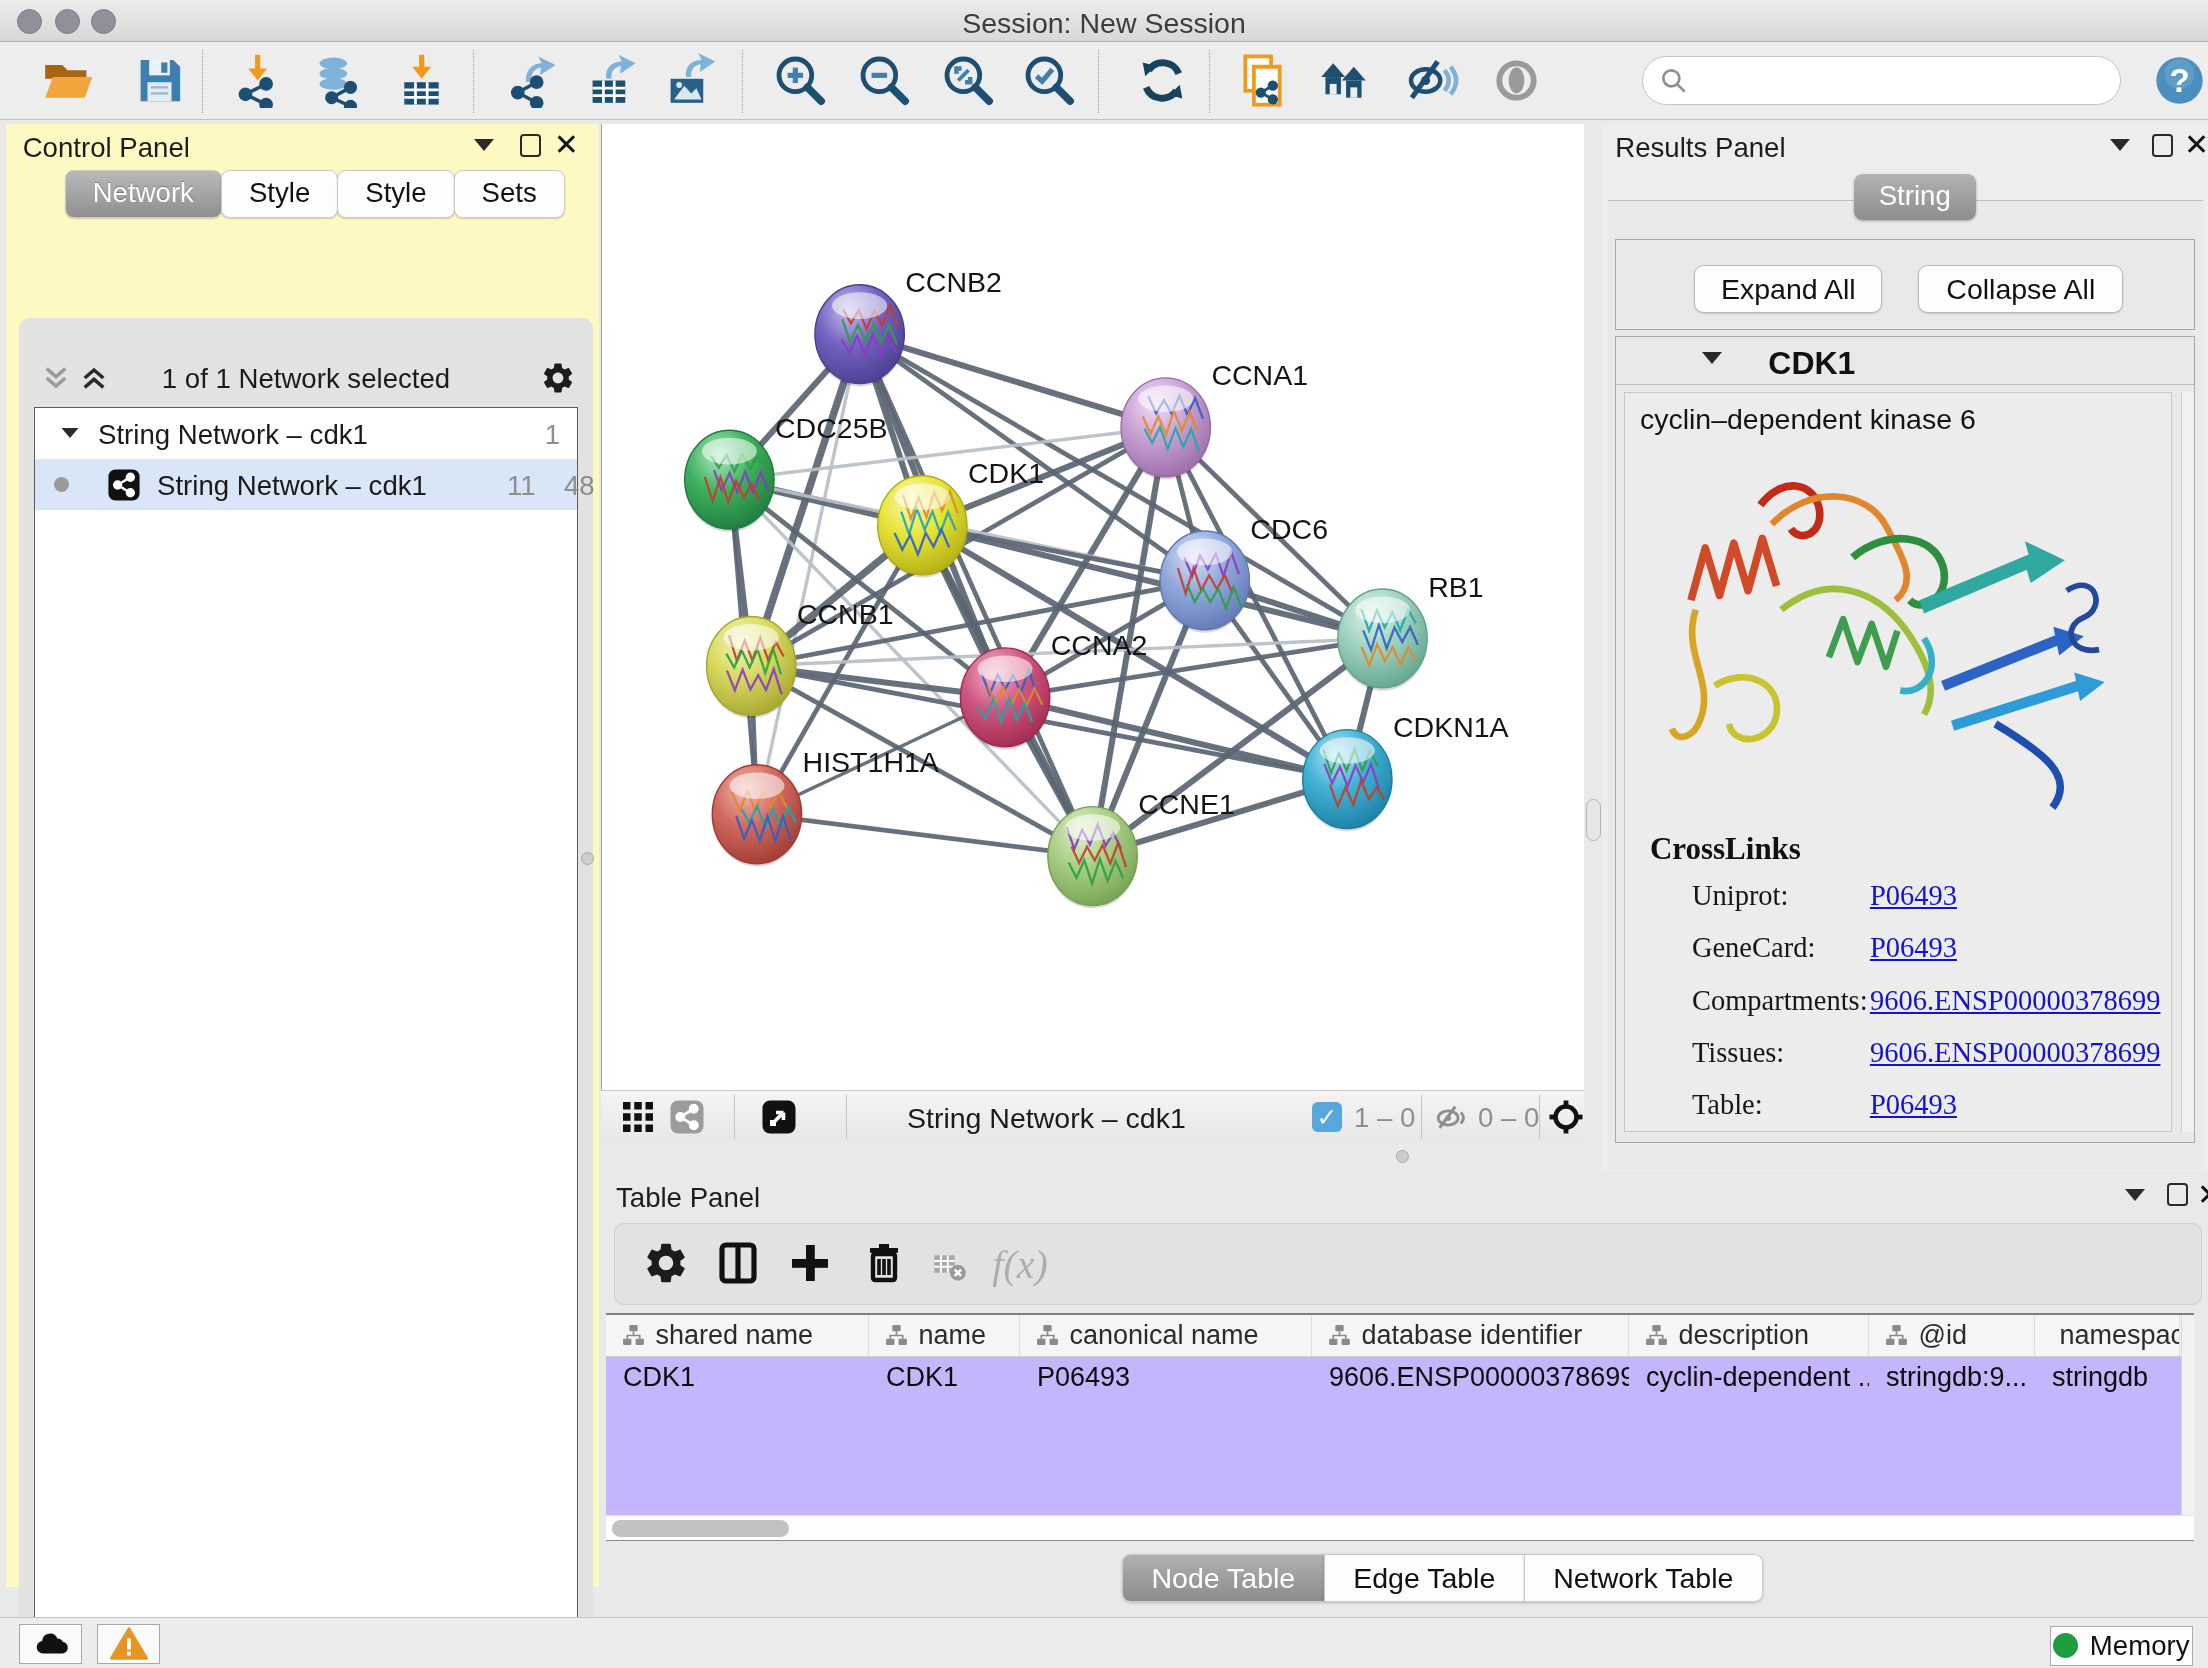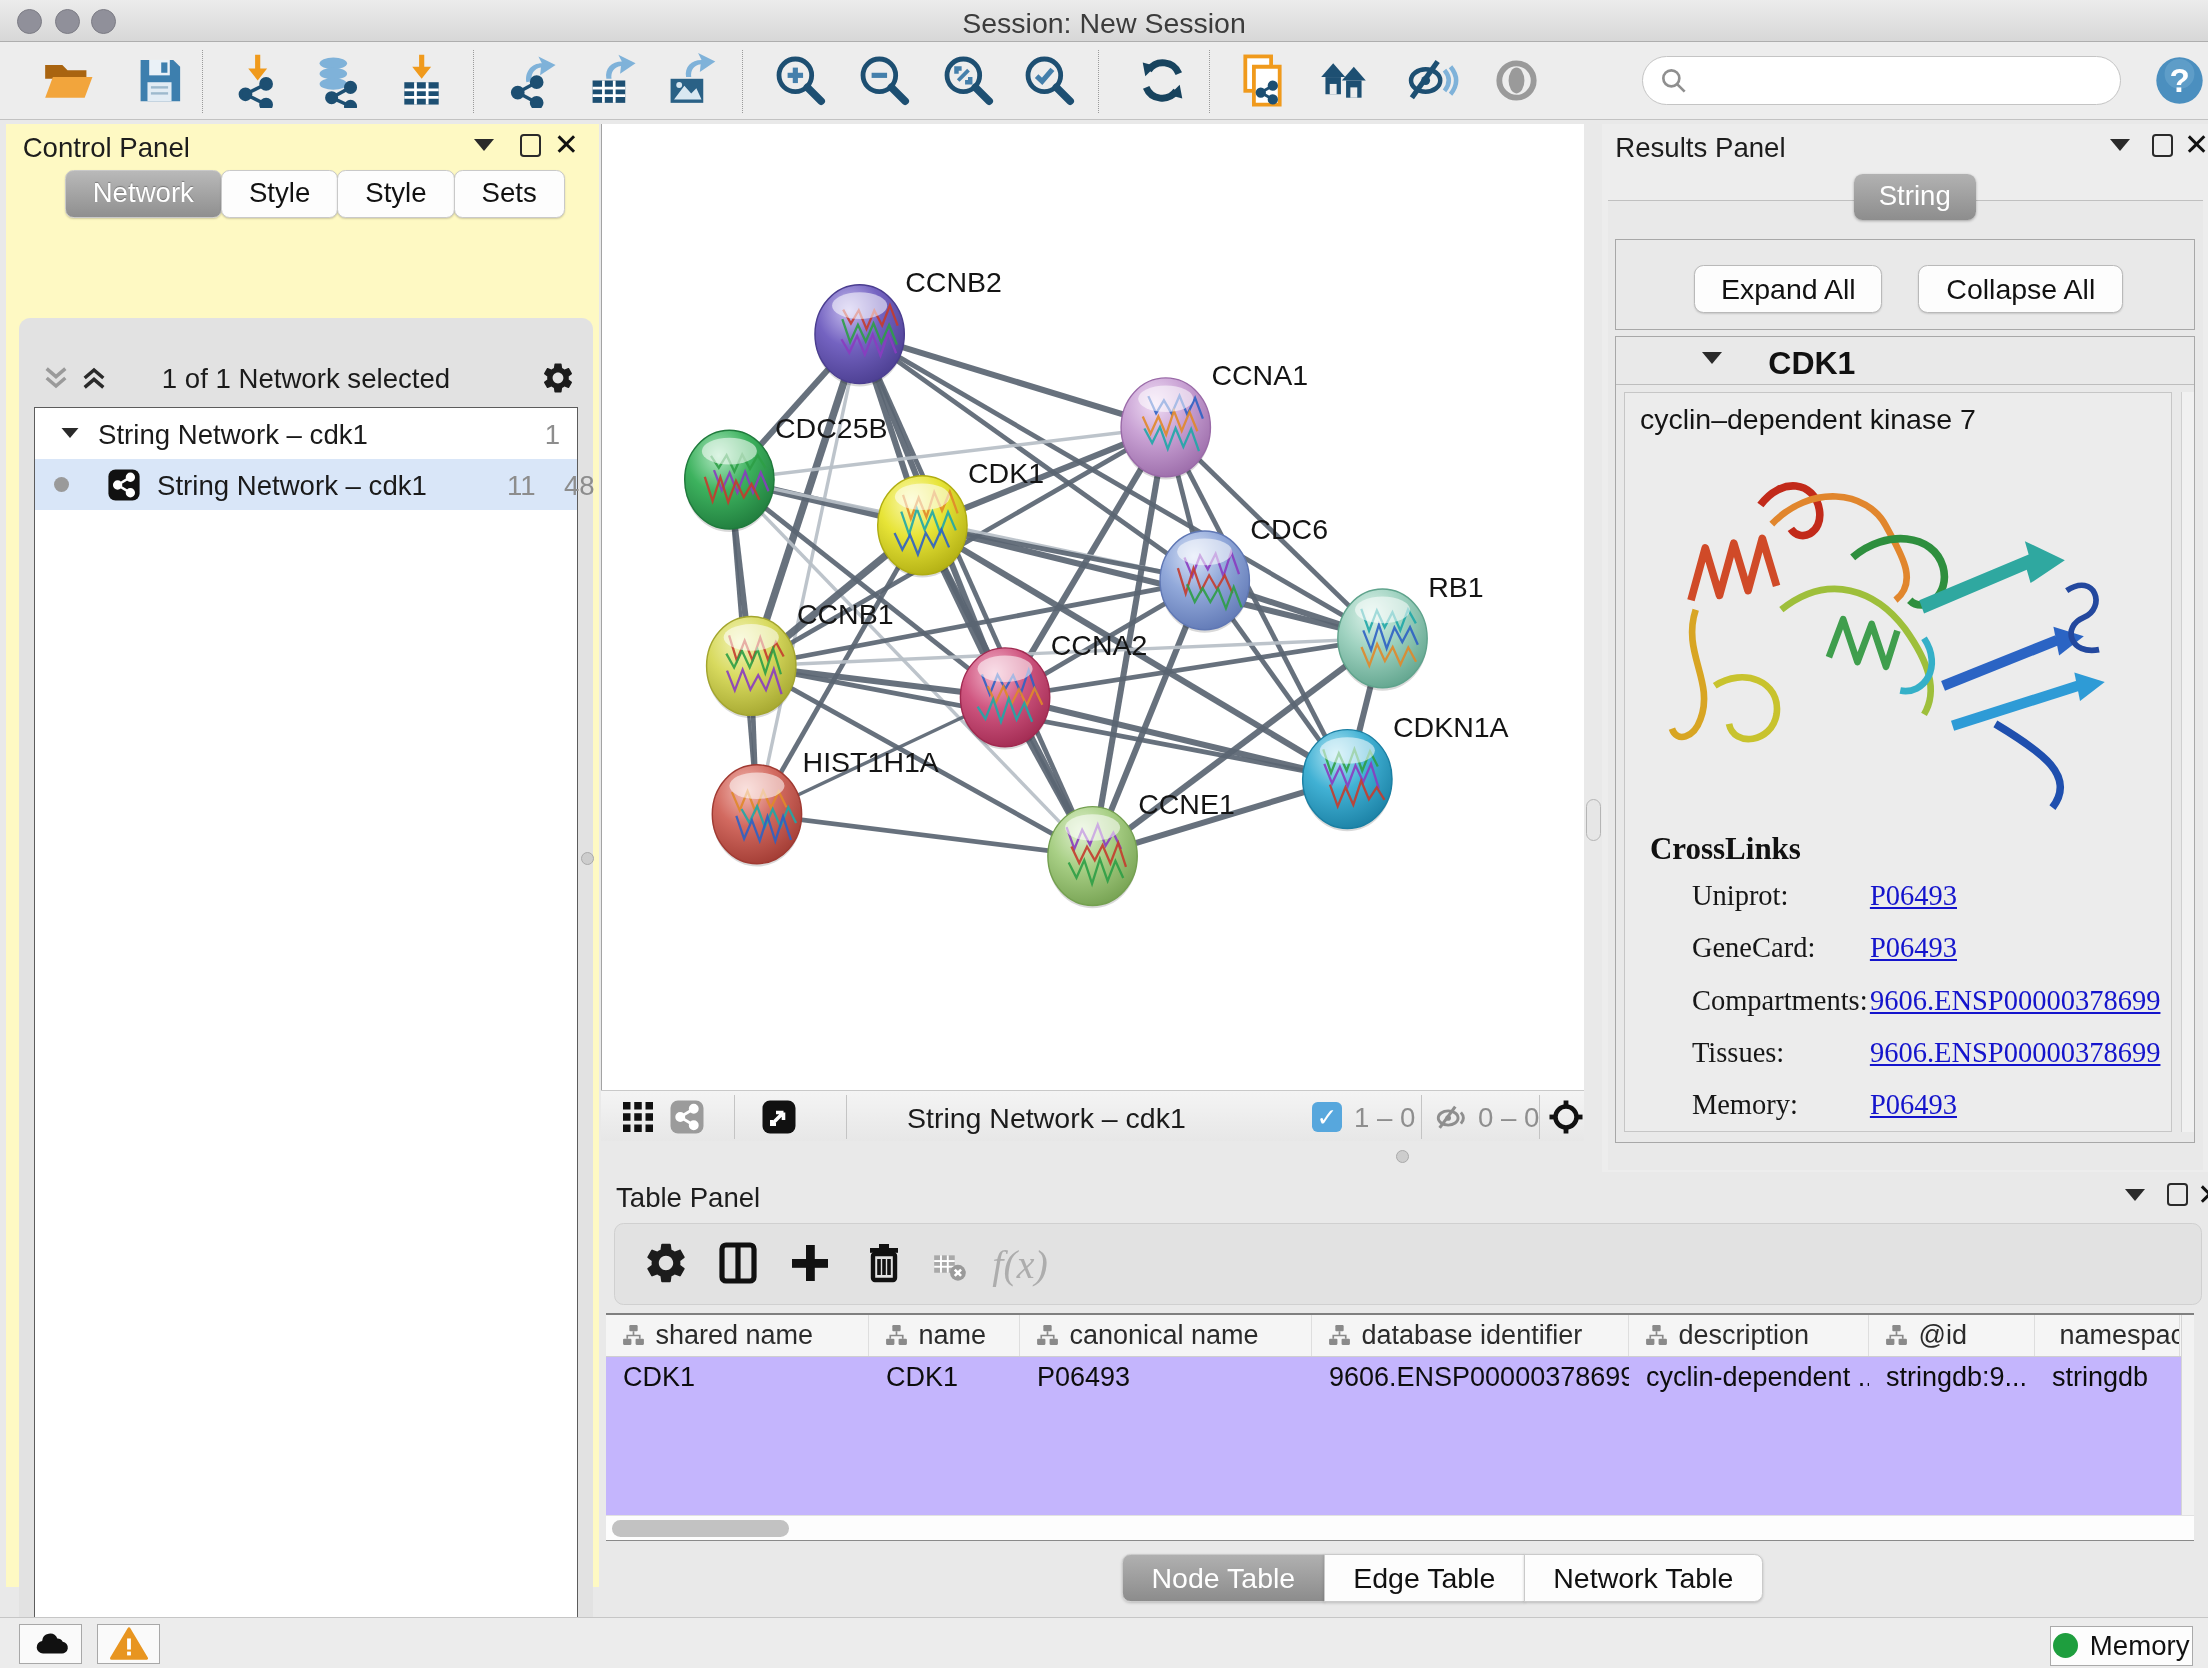--- a/index.html
+++ b/index.html
@@ -598,21 +598,21 @@
     <div class="rbox" style="top:38px;width:580px;height:91px">
       <button class="rbtn" style="left:78px;width:188px">Expand All</button>
       <button class="rbtn" style="left:302px;width:205px">Collapse All</button>
     </div>
     <div class="rbox" style="top:135px;width:580px;height:807px">
       <div class="gene-head">
         <span class="abs caret-down" style="left:86px;top:15px"></span>
         <span class="gene-name">CDK1</span>
       </div>
       <div class="rinner">
-        <div class="descr">cyclin–dependent kinase 7</div>
+        <div class="descr">cyclin–dependent kinase 6</div>
         <svg class="abs" style="left:23px;top:55px" width="514" height="371" viewBox="0 0 540 390">
           <path d="M45 160 L60 105 L75 155 L90 100 L105 150 L120 95 L135 145" fill="none" stroke="#d04a28" stroke-width="8" stroke-linejoin="round"></path>
           <path d="M118 60 C140 30 175 35 180 65 C184 90 160 100 150 85" fill="none" stroke="#c22a1a" stroke-width="8"></path>
           <path d="M50 170 C35 215 70 245 55 285 C48 305 30 310 25 295" fill="none" stroke="#d8a523" stroke-width="7"></path>
           <path d="M130 80 C170 38 230 44 250 82 C265 110 285 140 260 160" fill="none" stroke="#e1862d" stroke-width="7"></path>
           <path d="M140 170 C190 130 240 150 270 190 C295 225 305 255 290 280" fill="none" stroke="#9ebf3b" stroke-width="7"></path>
           <path d="M70 250 C100 230 140 245 135 280 C130 310 90 315 85 290" fill="none" stroke="#c8c32e" stroke-width="7"></path>
           <path d="M190 220 L205 180 L220 225 L235 185 L250 230 L262 192" fill="none" stroke="#3f9e4d" stroke-width="7" stroke-linejoin="round"></path>
           <path d="M215 115 C250 85 300 90 310 125 C318 155 290 175 275 160" fill="none" stroke="#2e8f3e" stroke-width="8"></path>
           <polygon points="285,160 400,112 396,98 438,118 402,142 398,128 290,174" fill="#2fa8a0"></polygon>
@@ -636,21 +636,21 @@
             </div>
             <div class="cl-row" style="top: 105px;">
               <span class="cl-label serif">Compartments:</span>
               <a class="cl-link serif">9606.ENSP00000378699</a>
             </div>
             <div class="cl-row" style="top: 157px;">
               <span class="cl-label serif">Tissues:</span>
               <a class="cl-link serif">9606.ENSP00000378699</a>
             </div>
             <div class="cl-row" style="top: 209px;">
-              <span class="cl-label serif">Memory:</span>
+              <span class="cl-label serif">Table:</span>
               <a class="cl-link serif">P06493</a>
             </div>
           </div>
       </div>
       <div class="rscroll"></div>
     </div>
   </div>
 </div>
 
 <div class="abs tpanel">

